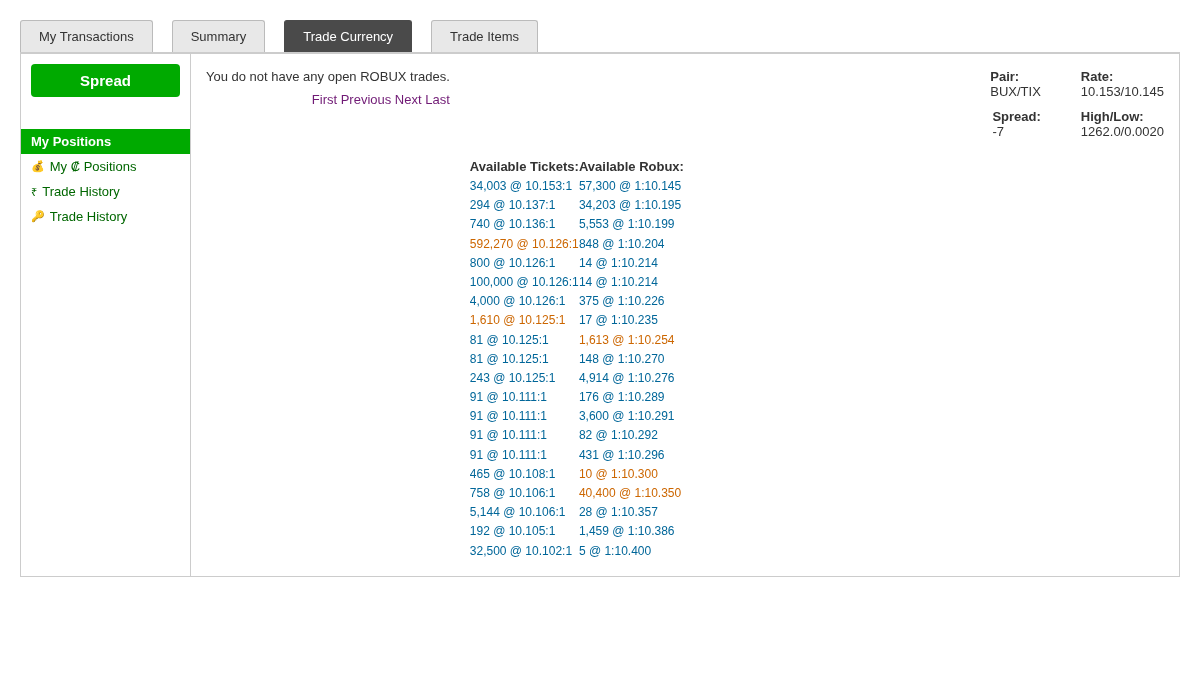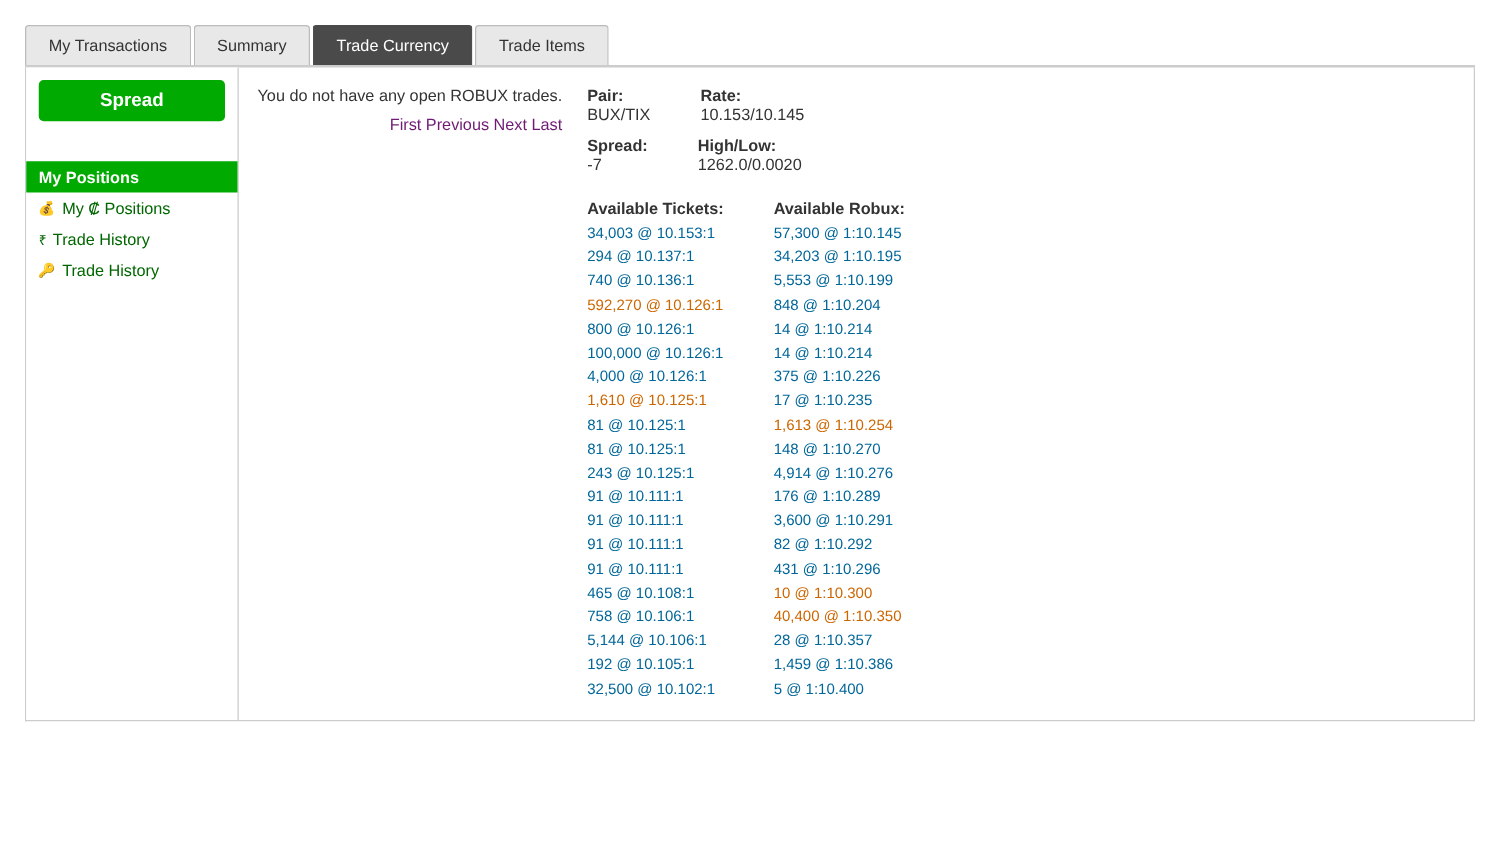--- a/index.html
+++ b/index.html
@@ -2,21 +2,21 @@
 <html><head>
   <meta charset="utf-8">
   <style>
     * { box-sizing: border-box; margin: 0; padding: 0; }
     body { background: #fff; font-family: Arial, sans-serif; font-size: 13px; color: #333; }
 
     .page-wrapper { max-width: 1200px; margin: 0 auto; padding: 20px; }
 
     
     .top-nav { display: flex; align-items: center; border-bottom: 2px solid #ccc; margin-bottom: 0; }
-    .top-nav-tabs { display: flex; gap: 0; }
+    .top-nav-tabs { display: flex; gap: 17px; }
     .tab-btn {
       padding: 8px 18px;
       border: 1px solid #bbb;
       background: #e8e8e8;
       cursor: pointer;
       font-size: 13px;
       color: #333;
       border-bottom: none;
       margin-right: 2px;
       border-radius: 3px 3px 0 0;
@@ -81,26 +81,26 @@
     .content-area { flex: 1; padding: 15px; }
 
     
     .trade-info-msg {
       color: #333;
       font-size: 13px;
       margin-bottom: 8px;
     }
     .trade-nav-links { color: #701a75; font-size: 13px; margin-bottom: 15px; text-align: right; }
 
-    .stats-row { display: flex; gap: 40px; margin-bottom: 10px; }
+    .stats-row { display: flex; gap: 40px; margin-bottom: 10px; justify-content: flex-end; }
     .stat-block { }
     .stat-label { font-weight: bold; font-size: 13px; }
     .stat-value { font-size: 13px; color: #333; }
 
-    .available-section { display: flex; gap: 40px; margin-top: 20px; }
+    .available-section { display: flex; margin-top: 20px; }
     .avail-col { }
     .avail-header { font-weight: bold; font-size: 13px; margin-bottom: 3px; }
     .avail-item { font-size: 12px; color: #006699; line-height: 1.6; display: block; }
     .avail-item.orange { color: #cc6600; }
   </style>
 </head>
 <body>
 
 <div class="page-wrapper">
 

